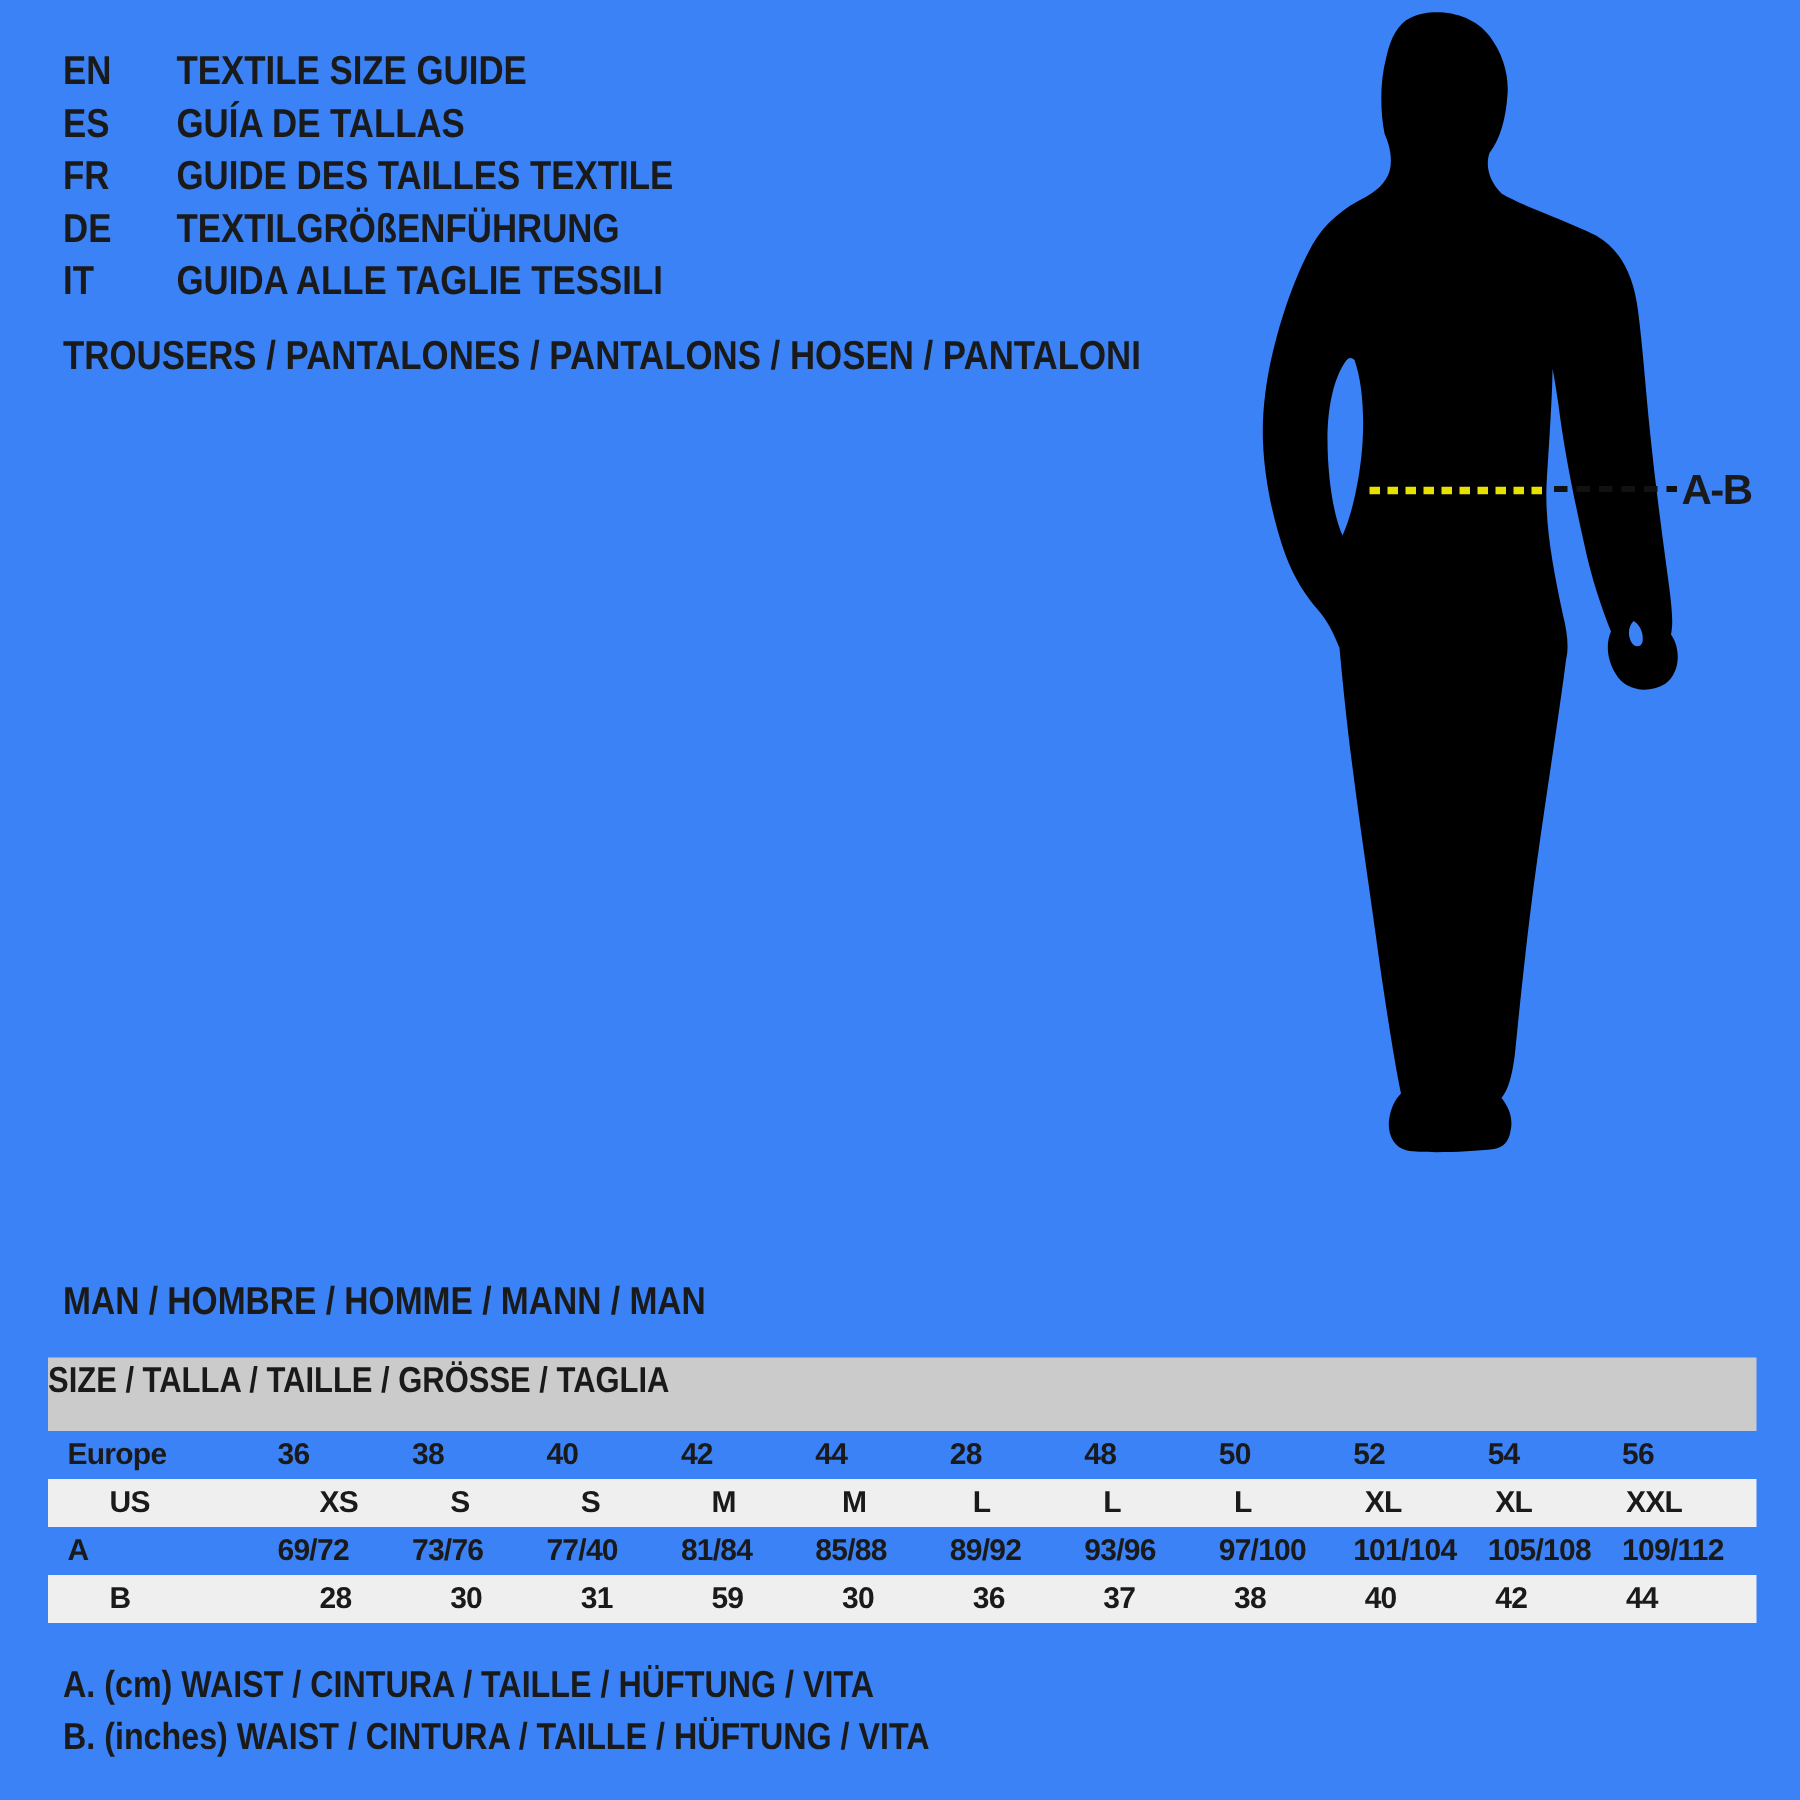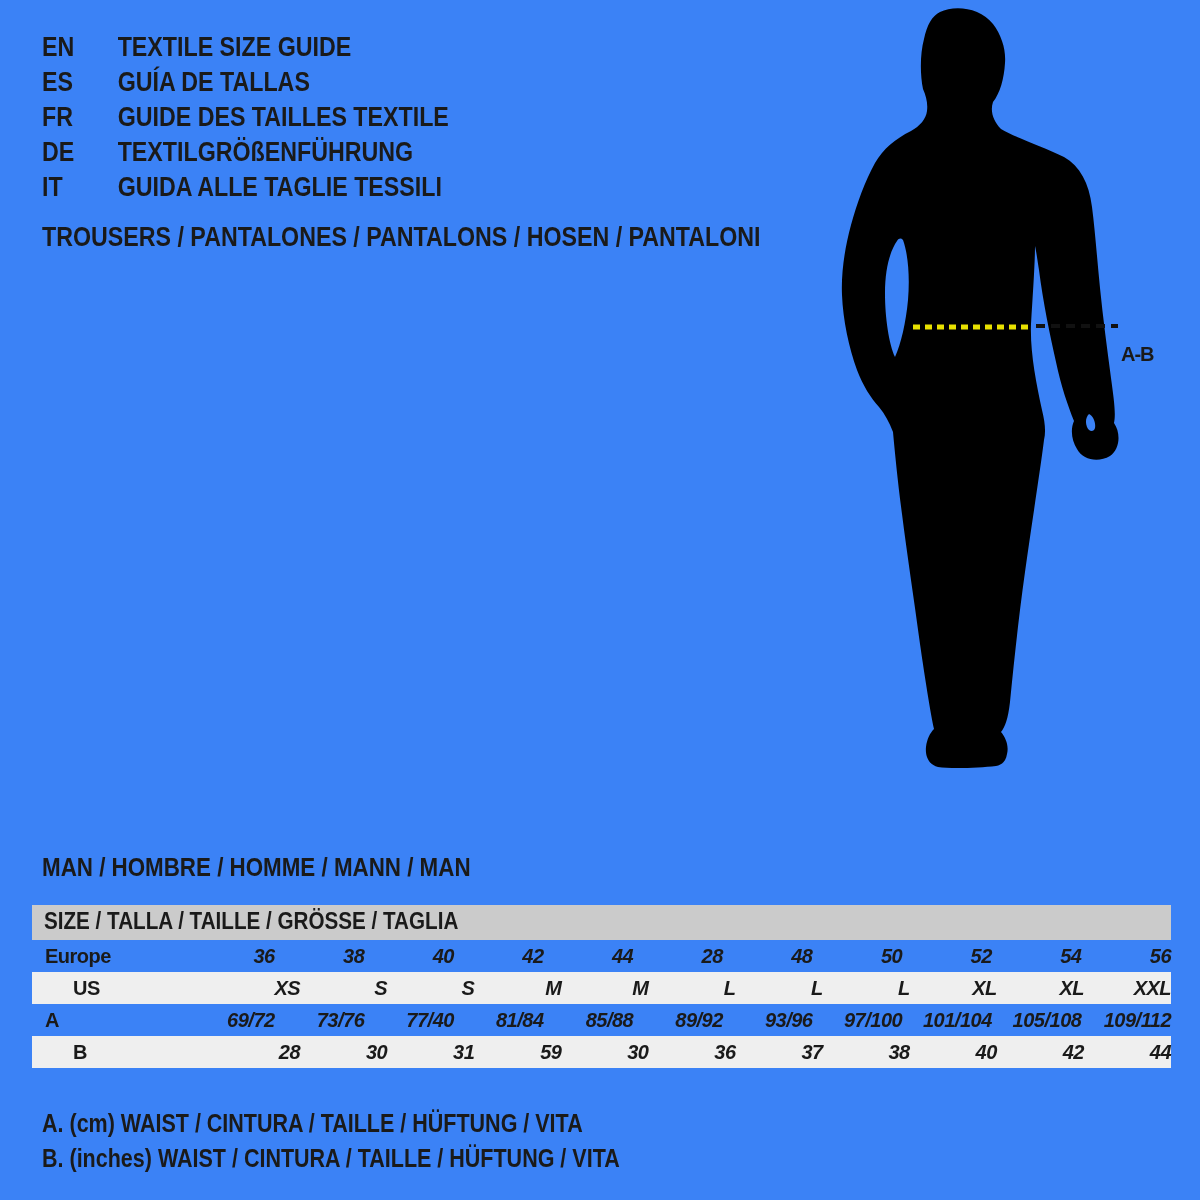--- a/index.html
+++ b/index.html
@@ -29,36 +29,36 @@
   .lang-code { width: 88px; }
 
   .heading { position: absolute; left: 42px; white-space: nowrap; }
   .category { top: 222px; font-size: 27px; }
   .gender   { top: 852px; font-size: 26px; }
 
   .figure-svg { position: absolute; left: 0; top: 0; }
 
   .ab-label {
     position: absolute; left: 1121px; top: 311px;
-    font-size: 20px; letter-spacing: -1px; margin-top: 32px;
+    font-size: 28px; letter-spacing: -1px;
   }
 
   .size-table { position: absolute; left: 32px; top: 905px; width: 1139px; }
   .thead {
-    height: 35px; line-height: 31px;
+    height: 49px; line-height: 31px;
     background: var(--header-bg);
     font-size: 24px;
-    padding-left: 12px;
+    padding-left: 0;
     white-space: nowrap;
   }
   .thead span { display: inline-block; }
   .trow { display: flex; height: 32px; line-height: 32px; font-size: 20px; }
   .trow.stripe { background: var(--stripe-bg); padding-left: 28px; }
   .tlabel { width: 153px; box-sizing: border-box; padding-left: 13px; letter-spacing: -0.5px; }
-  .tcell { flex: 1; text-align: right; letter-spacing: -0.5px; font-style: italic; }
+  .tcell { flex: 1; text-align: left; letter-spacing: -0.5px; }
 
   .notes { position: absolute; left: 42px; top: 1106px; white-space: nowrap; }
   .note-line { height: 35px; line-height: 35px; font-size: 25px; }
 </style>
 </head>
 <body>
 
 <div class="canvas">
 
   <div class="lang-list cond">

